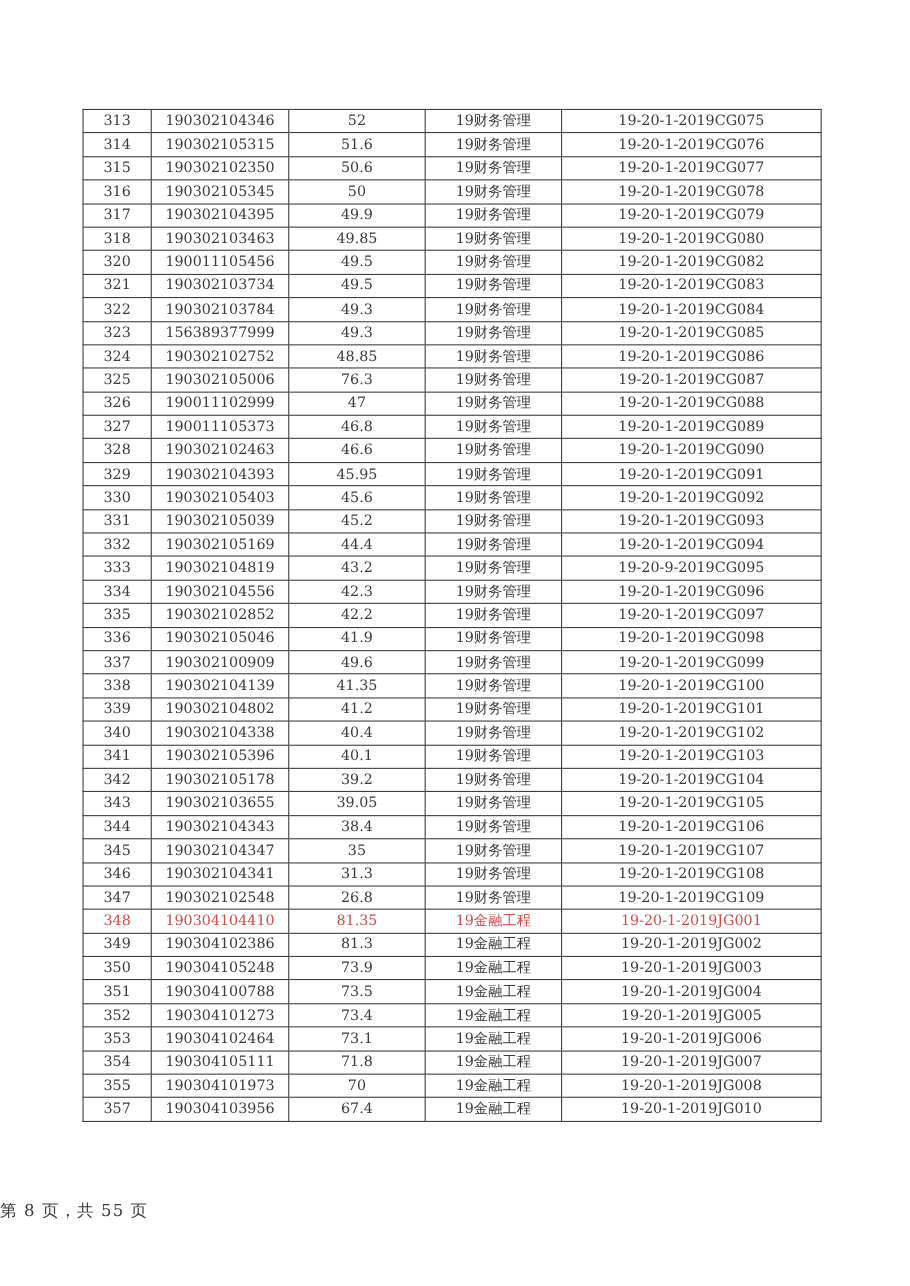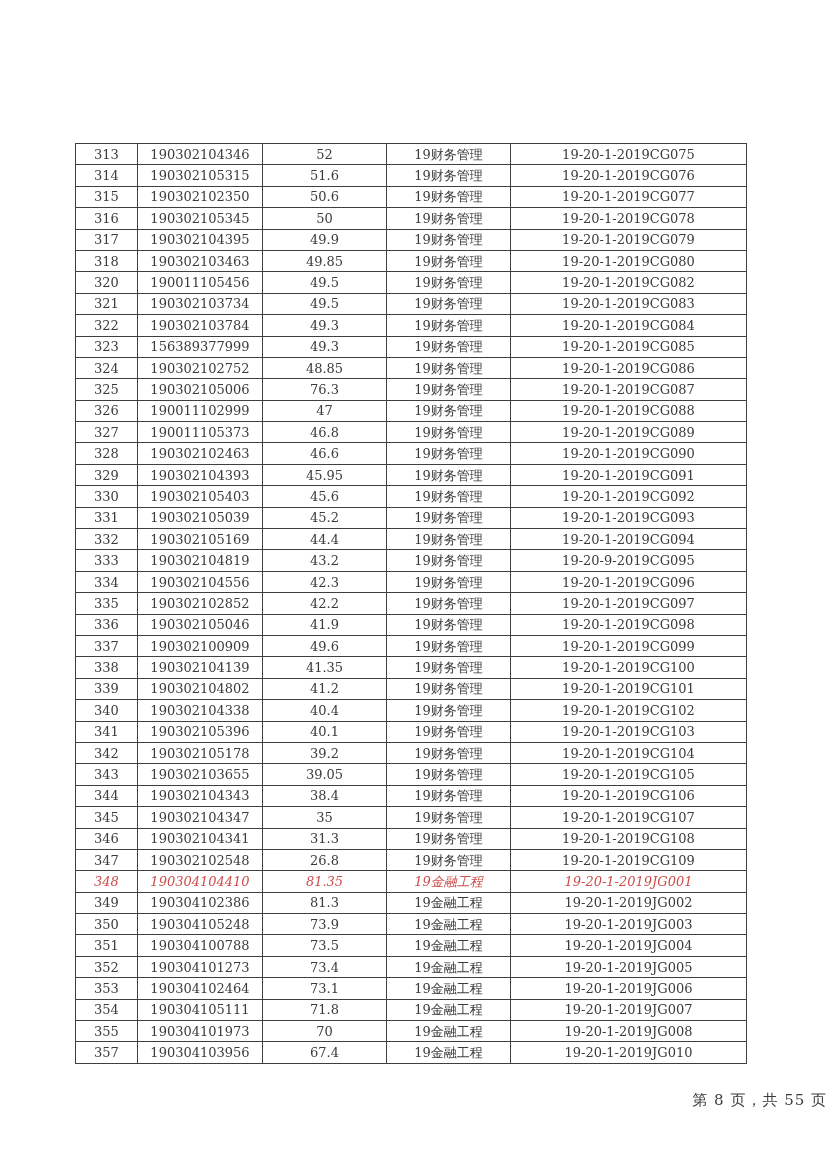--- a/index.html
+++ b/index.html
@@ -20,44 +20,42 @@
     inset: 0;
     background: #ffffff;
   }
   table.results {
     position: absolute;
     left: 75px;
     top: 99px;
     width: 671px;
     border-collapse: collapse;
     table-layout: fixed;
-    margin-top: 44px;
   }
   table.results td {
     border: 1px solid var(--border-color, #3f3f3f);
     height: 20.4px;
     padding: 0;
     text-align: center;
     vertical-align: middle;
     font-size: 13px;
     line-height: 1;
     white-space: nowrap;
     overflow: hidden;
     color: var(--text-color, #3b3b3b);
   }
   tr.highlight td {
     color: var(--highlight-color, #cb4e4b);
-    font-style: italic;
   }
   .footer {
     position: absolute;
     left: 0;
     right: 0;
     top: 1091px;
-    text-align: right;
+    text-align: left;
     font-size: 15px;
     letter-spacing: 1px;
     color: var(--text-color, #3b3b3b);
   }
 </style>
 </head>
 <body style="background: rgb(255, 255, 255);">
 
 <div class="page">
 

